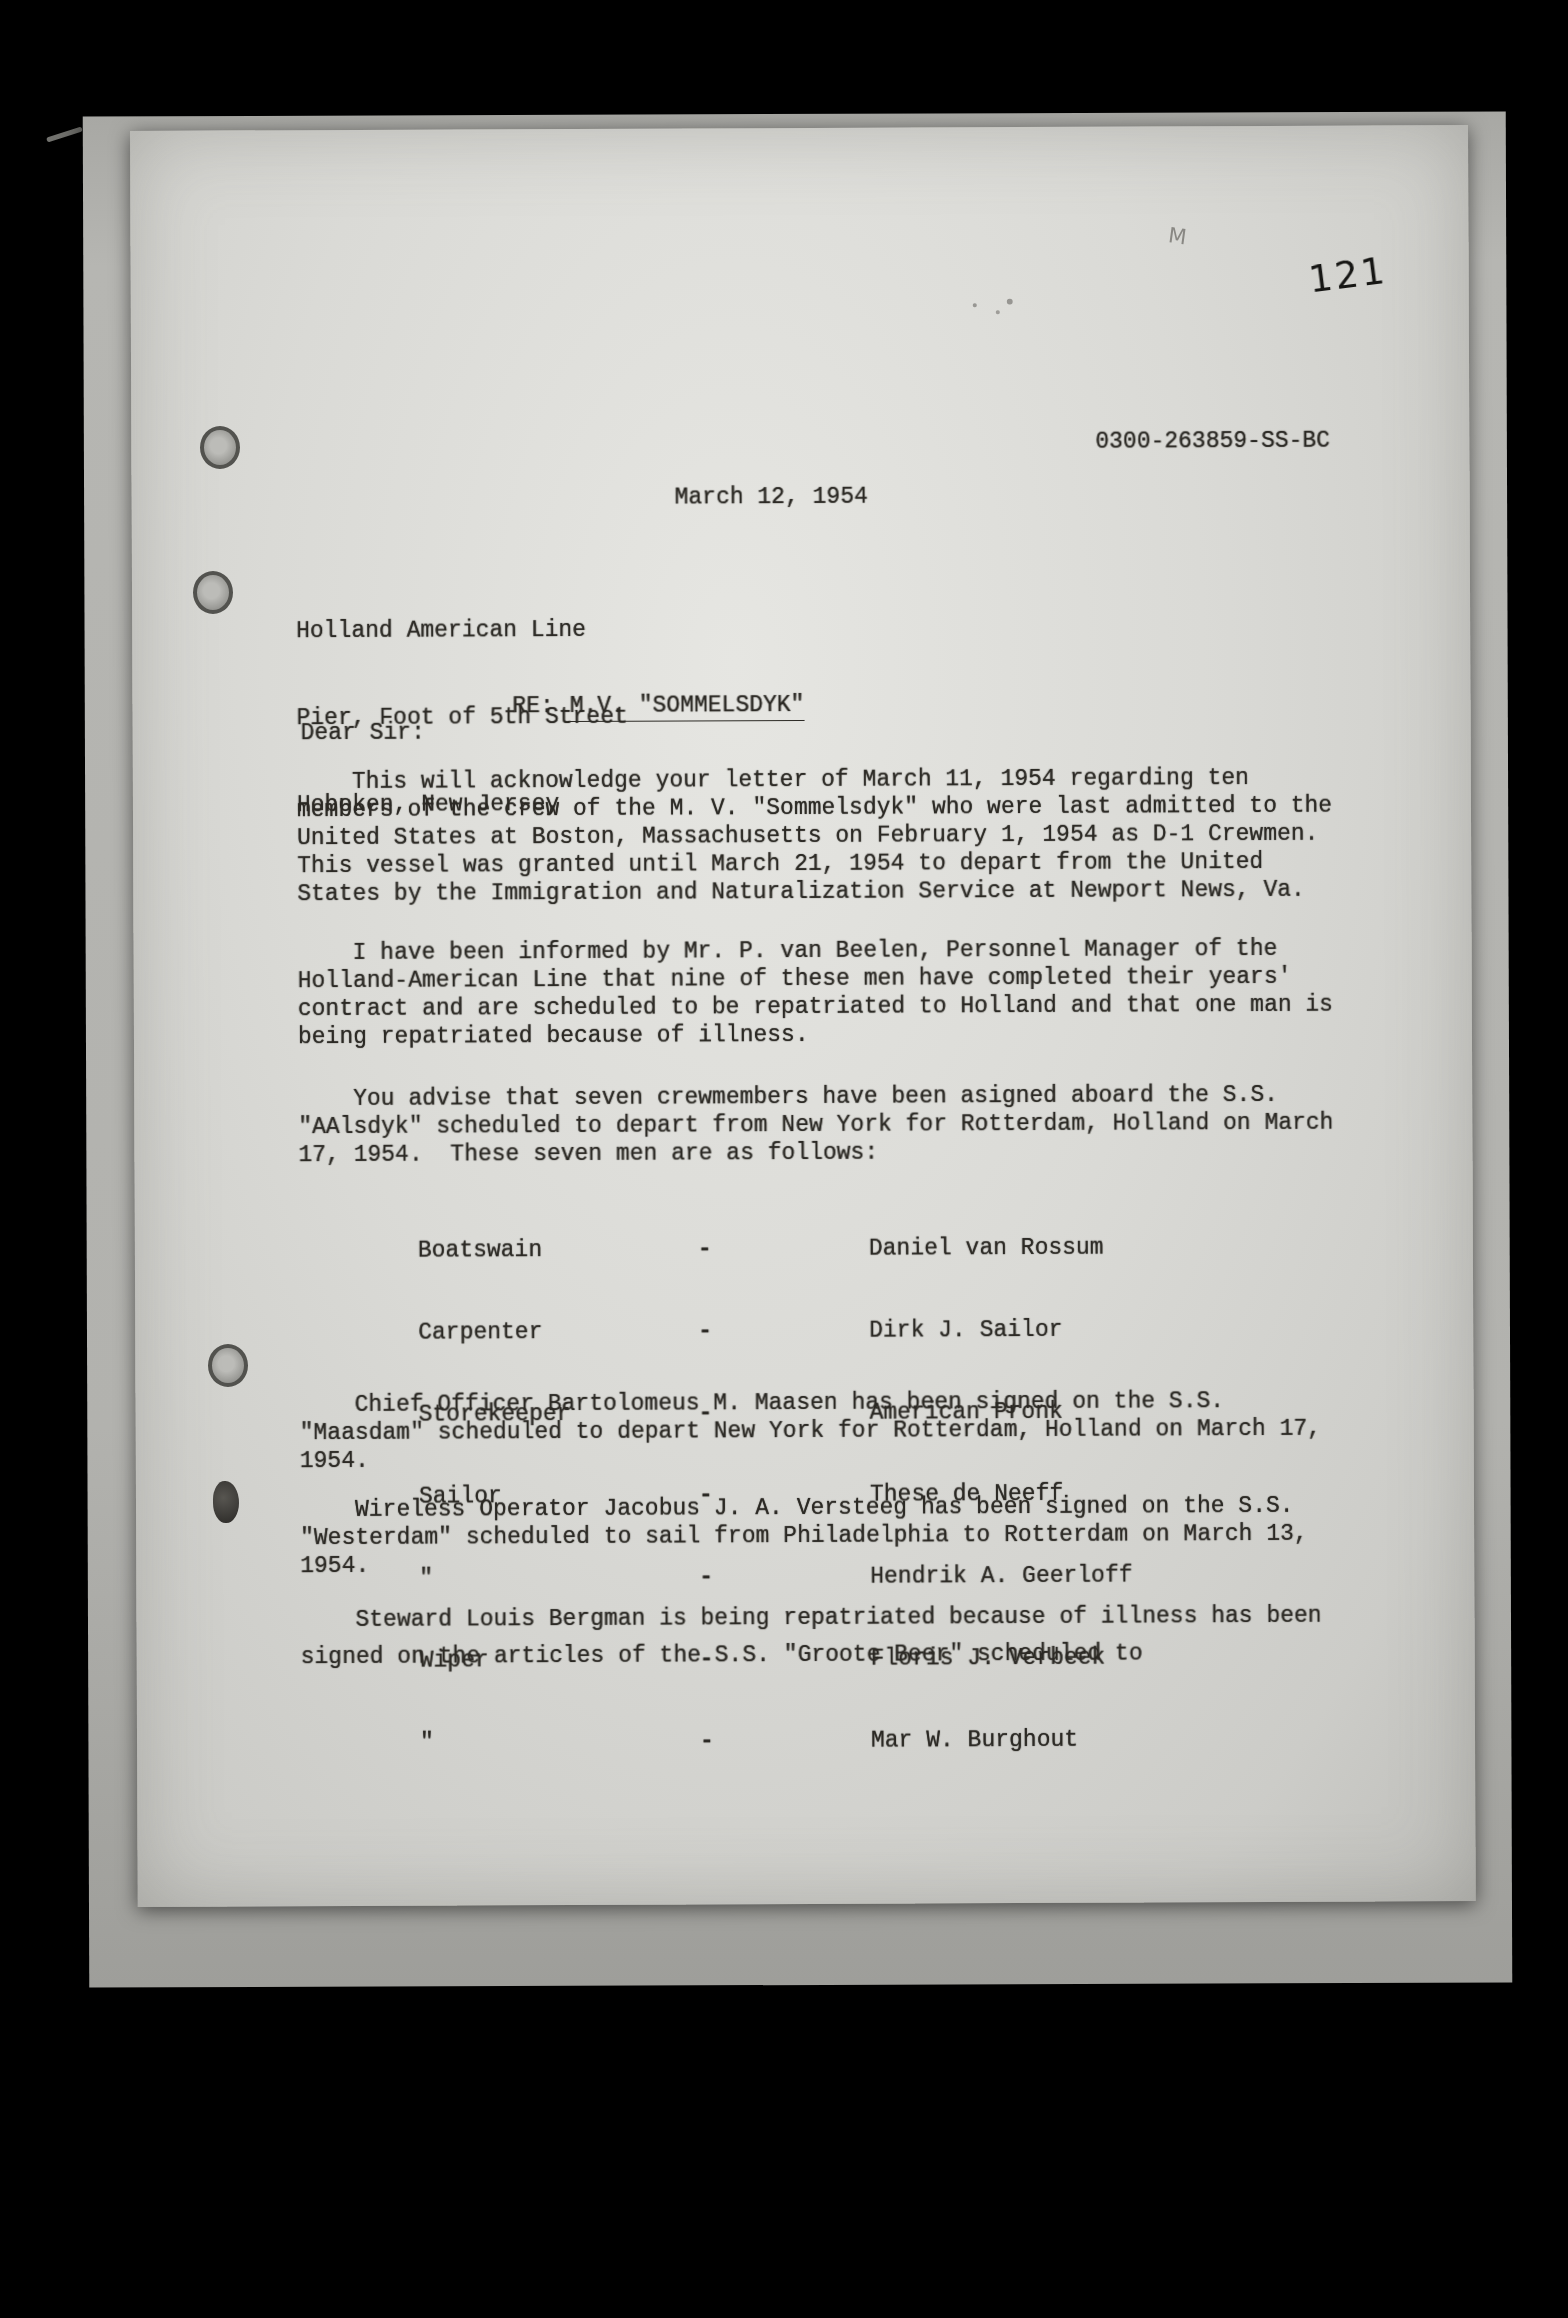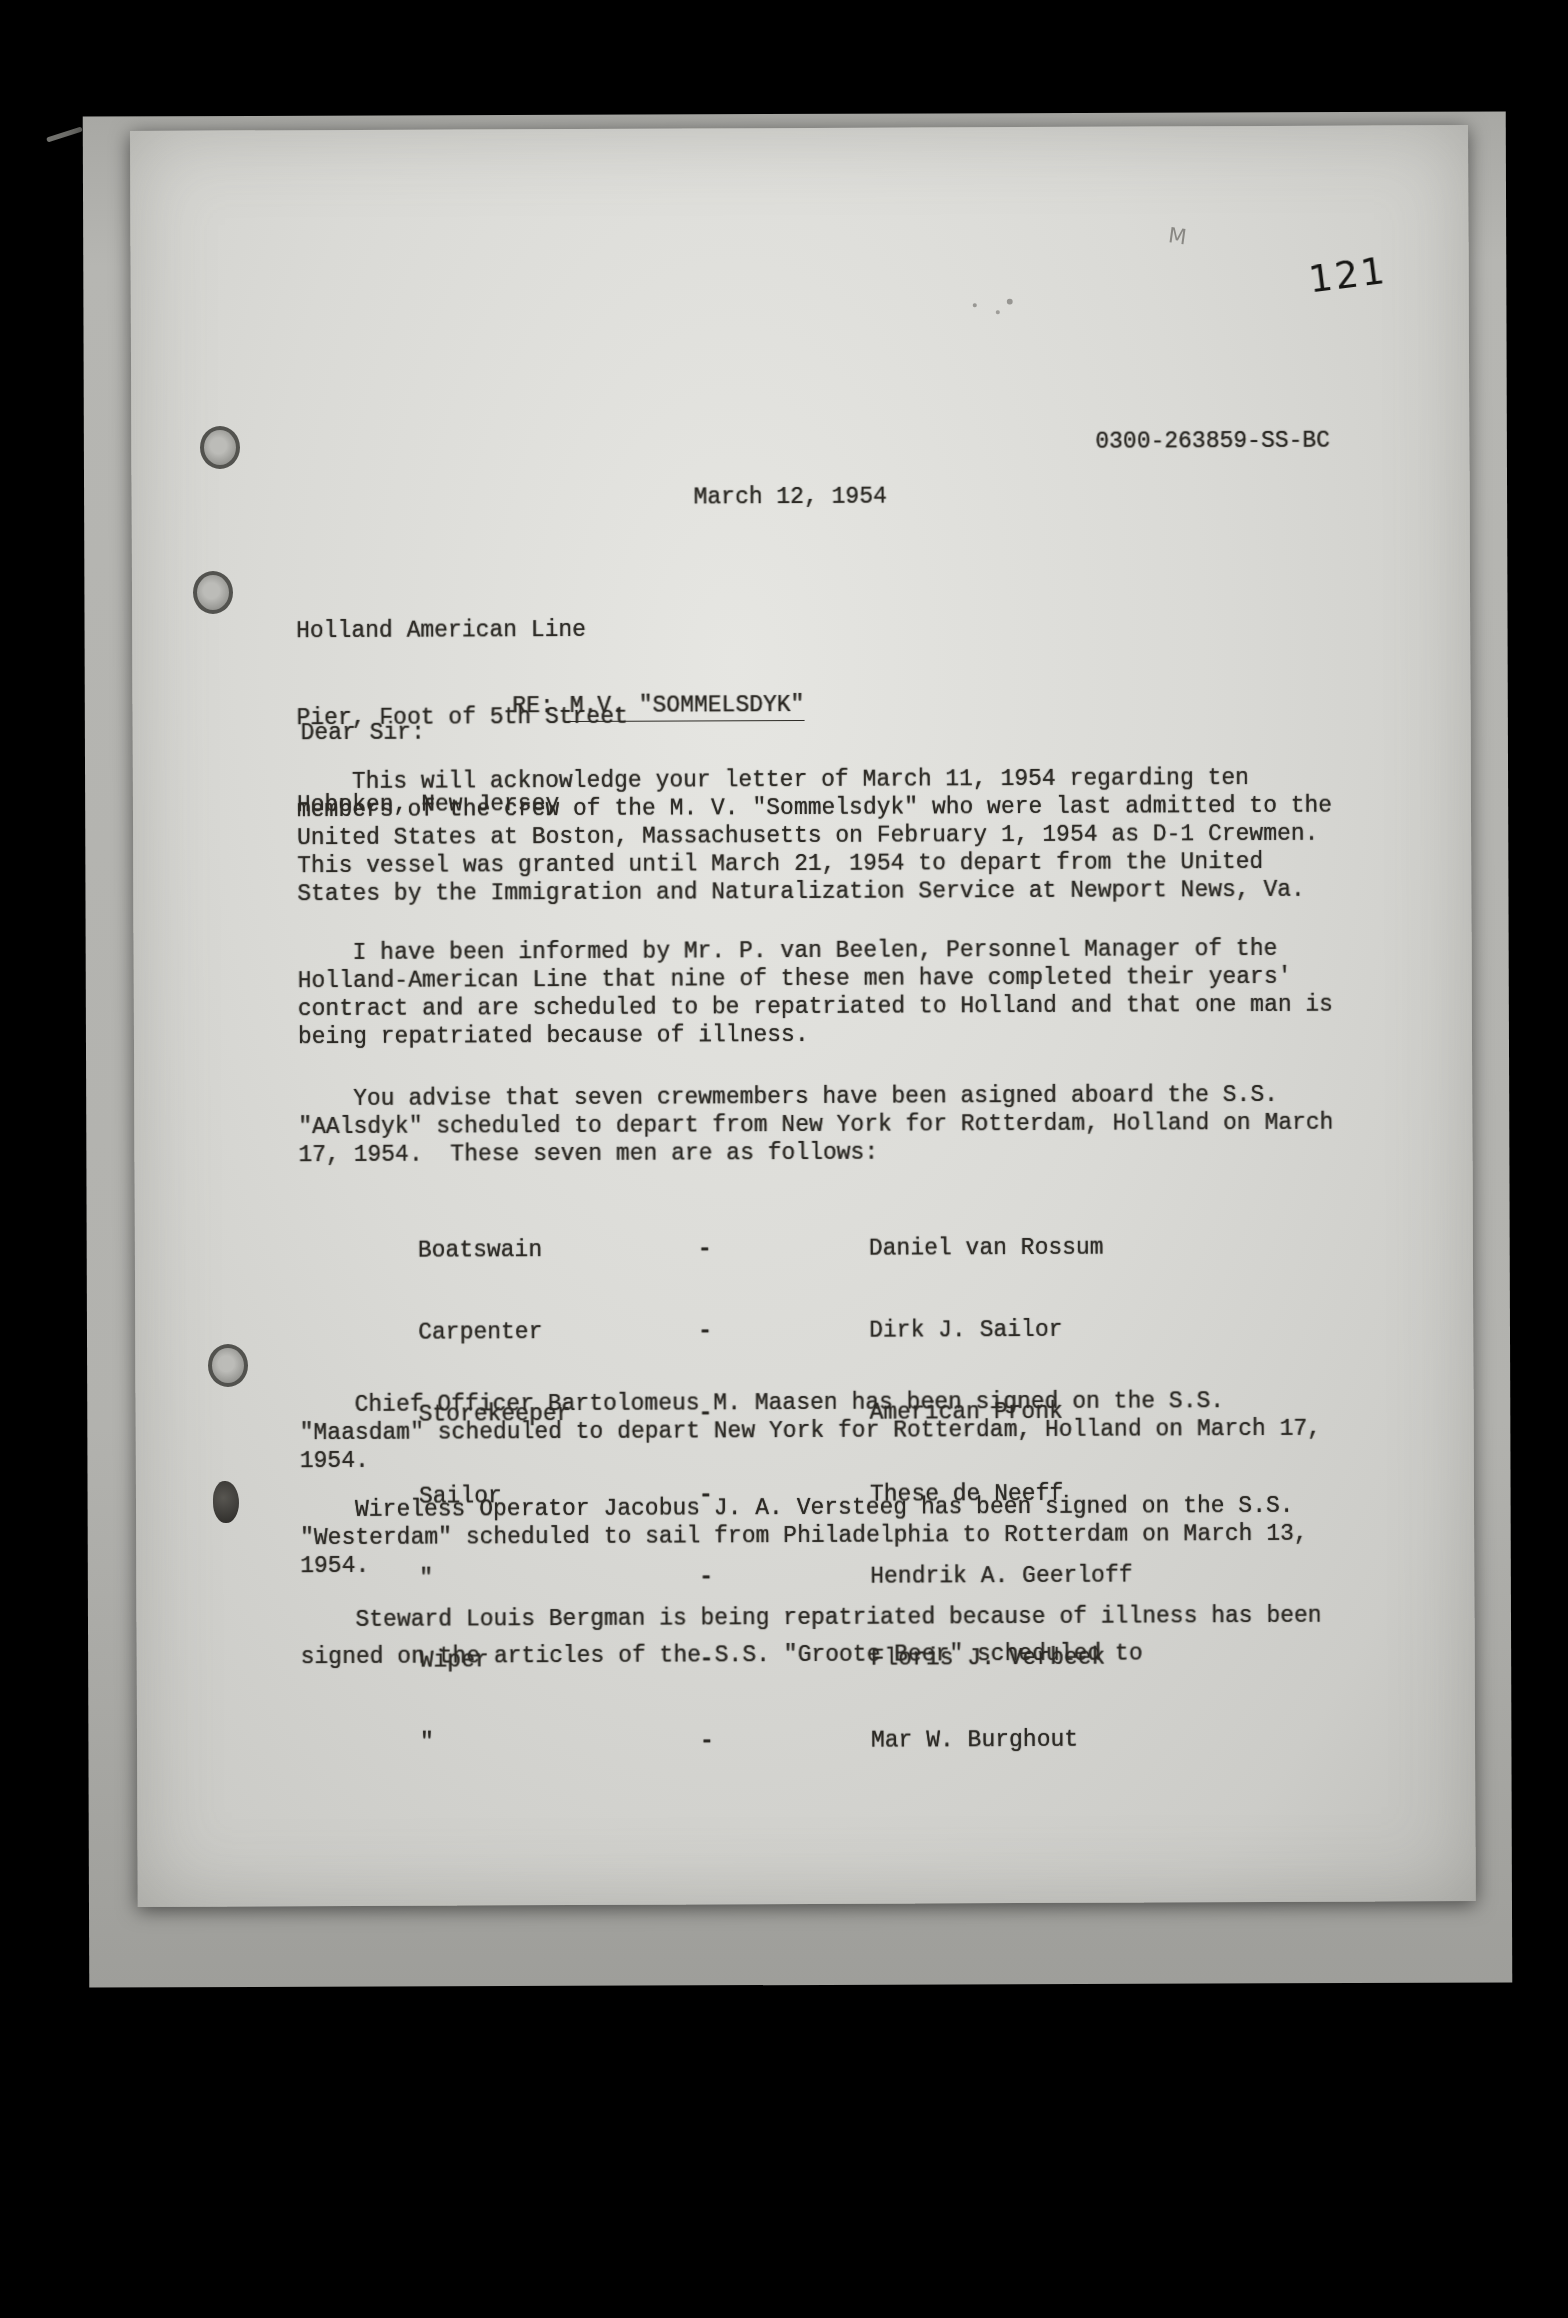--- a/index.html
+++ b/index.html
@@ -34,21 +34,21 @@
     font-size: 23px;
     line-height: 28px;
     letter-spacing: 0;
     text-shadow: 0 0 1.1px rgba(35,32,27,0.85);
     filter: blur(0.3px);
     white-space: pre-wrap;
     margin: 0;
   }
   .para { width: 1038px; text-indent: 55px; left: 164px; }
   .ref        { left: 964px; top: 301px; }
-  .date-line  { left: 562px;  top: 355px; }
+  .date-line  { left: 543px;  top: 355px; }
   .addr       { left: 164px;  top: 429px; line-height: 29px; }
   .subject    { left: 297px;  top: 535px; }
   .subject .underlined { border-bottom: 1.8px solid #2b2924; padding-bottom: 1.8px; }
   .subject .prefix { margin-right: 16px; }
   .salutation { left: 168px; top: 589px; }
   .p1 { top: 638px; }
   .p2 { top: 809px; }
   .p3 { top: 955px; }
   .crew { position: absolute; left: 283px; top: 1052px; }
   .crew-row { display: flex; line-height: 26px; }

